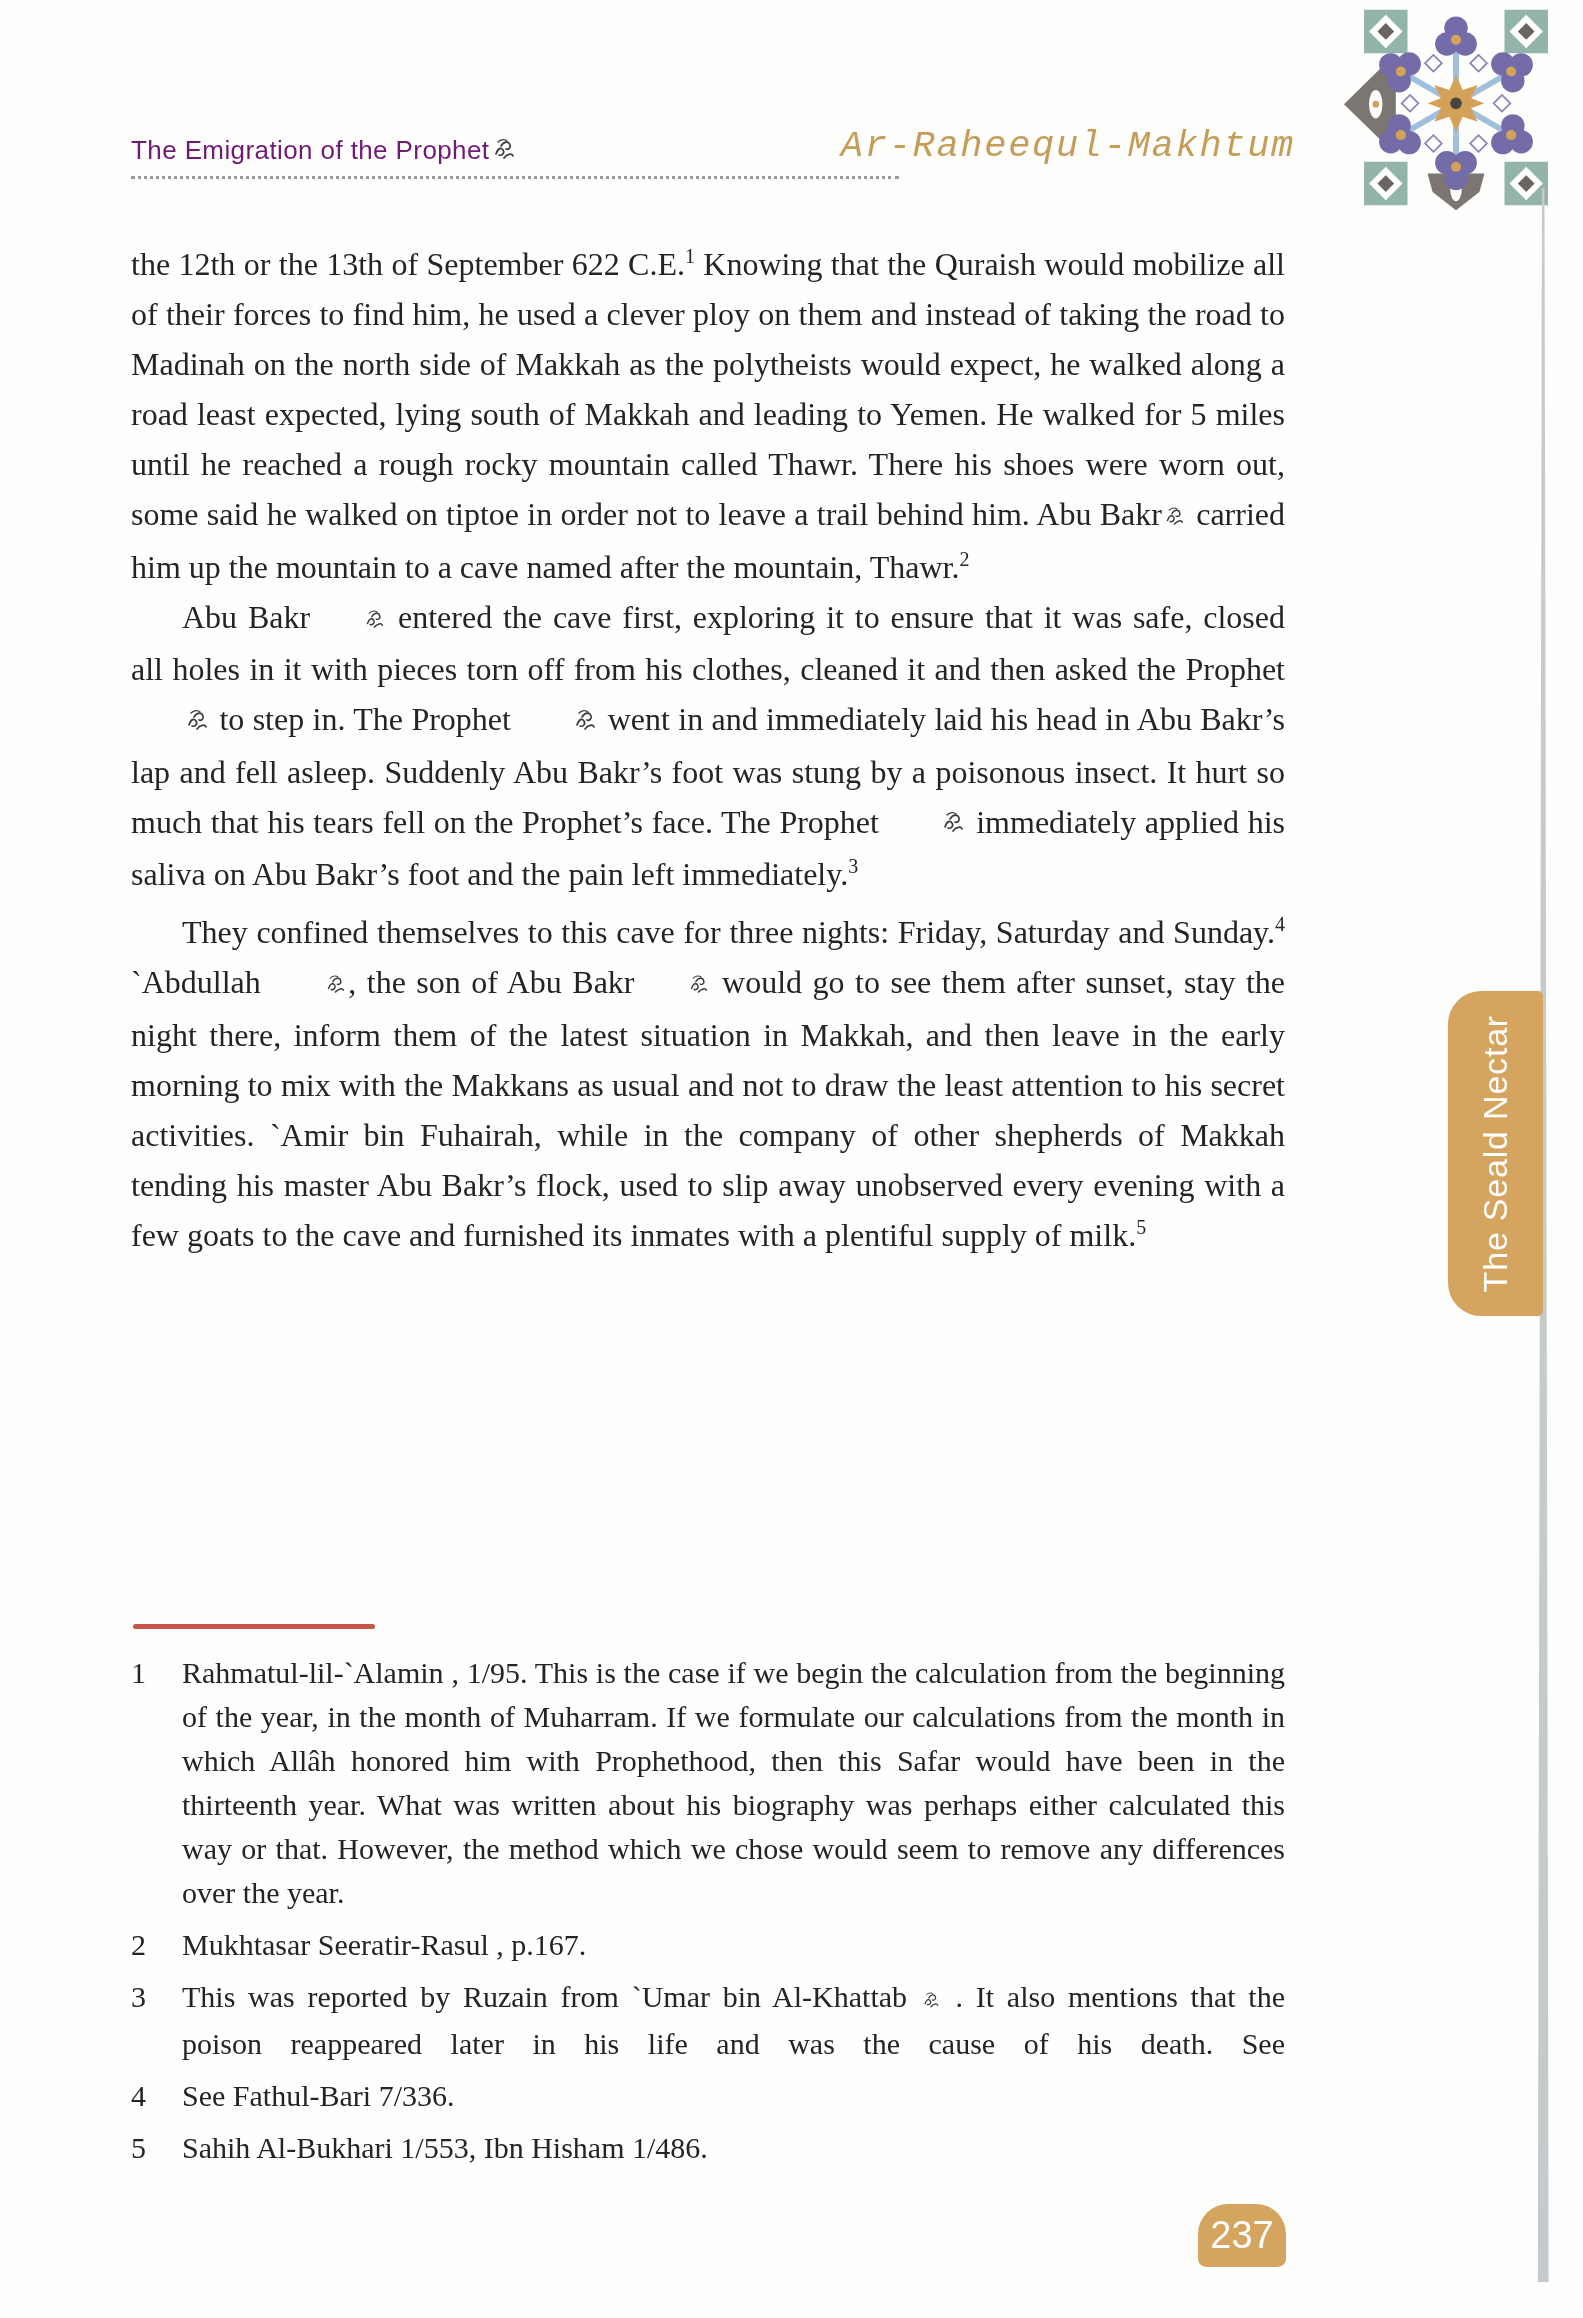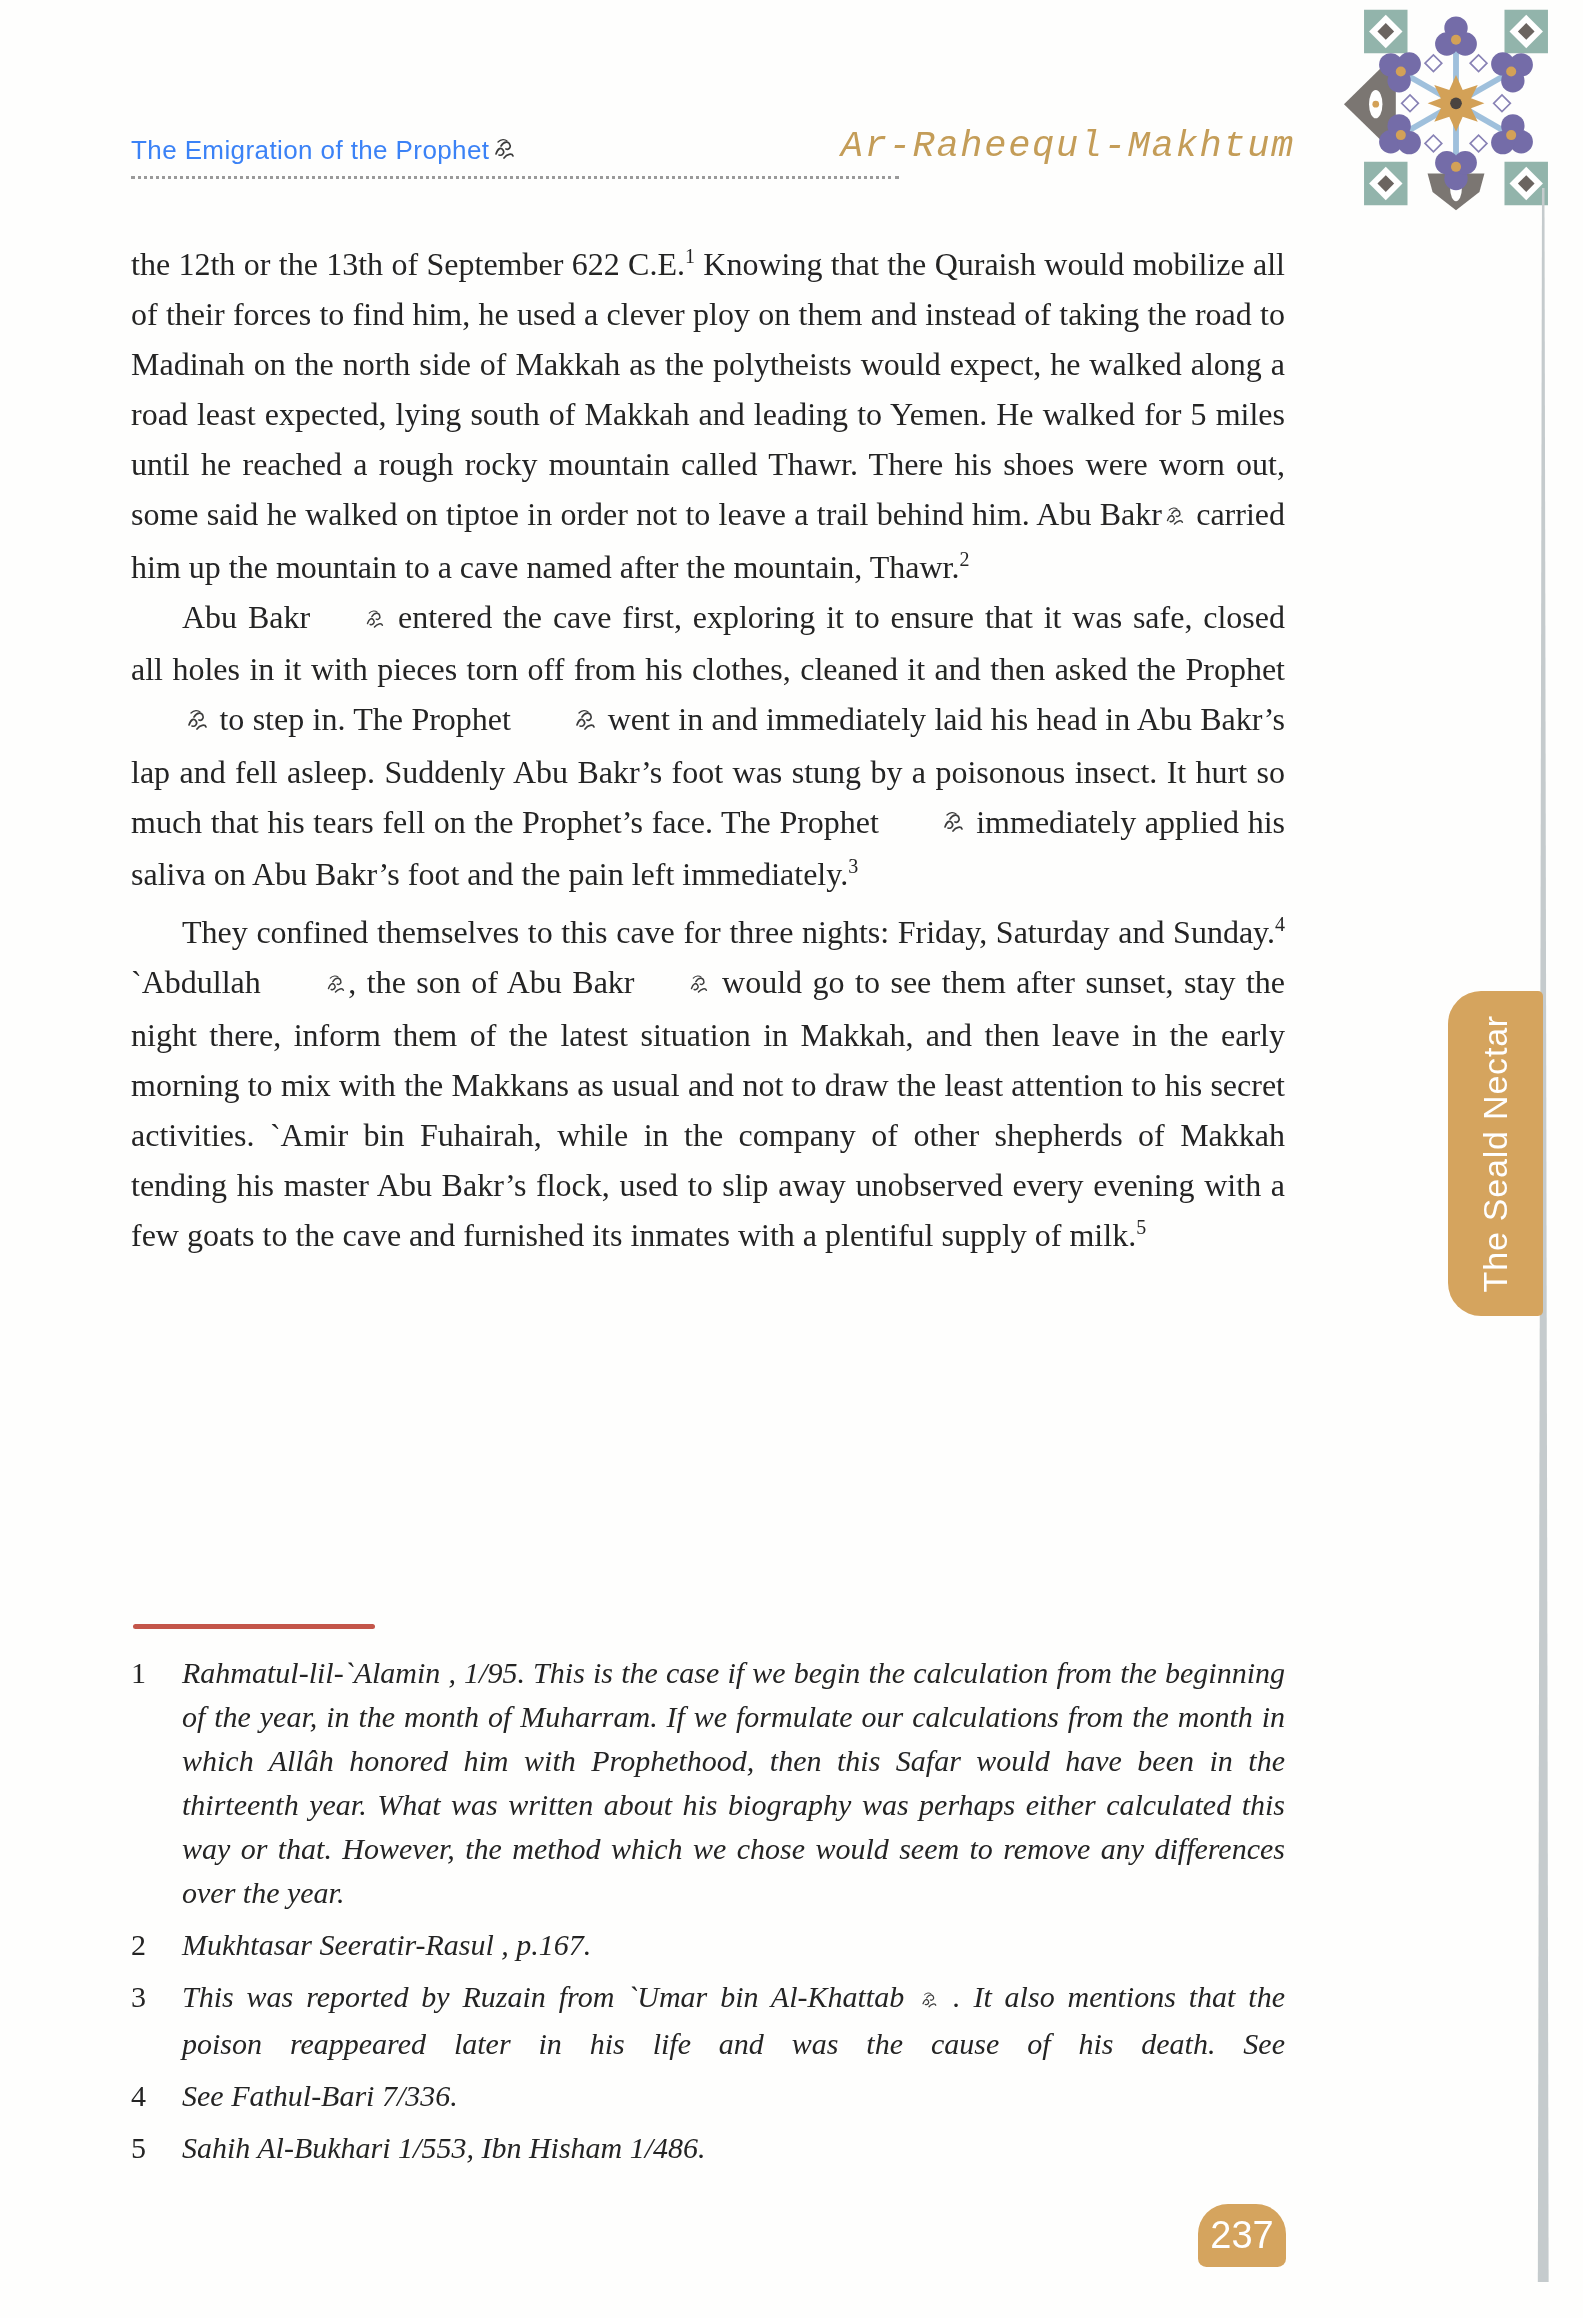--- a/index.html
+++ b/index.html
@@ -3,21 +3,21 @@
 <meta charset="utf-8">
 <style>
   html,body{margin:0;padding:0;background:#e8e8e8;}
   .page{
     position:relative;width:1584px;height:2319px;background:#fefefd;
     font-family:"Liberation Serif",serif;color:#242424;overflow:hidden;margin:0 auto;
   }
   
   .header-chapter{
     position:absolute;left:131px;top:135px;
-    font-family:"Liberation Sans",sans-serif;font-size:26px;color:#3b82f6;letter-spacing:0.4px;
+    font-family:"Liberation Sans",sans-serif;font-size:26px;color:#701a75;letter-spacing:0.4px;
   }
   .header-rule{
     position:absolute;left:131px;top:171px;width:768px;height:5px;
     border-bottom:3.3px dotted #9a9a9a;
   }
   .header-script{
     position:absolute;left:131px;top:125px;width:1164px;text-align:right;
     font-family:Liberation Mono, monospace;font-style:italic;font-size:37px;color:#c49d58;letter-spacing:1.7px;
   }
   
@@ -42,21 +42,21 @@
   .hnr svg{width:21px;height:22.4px;}
   .hnr.pbuh svg{width:24px;height:26px;}
   
   .footnotes{
     position:absolute;left:131px;top:1624px;width:1154px;
     font-size:30px;line-height:44px;
   }
   .fn-rule{width:242px;height:5px;background:#c4564a;border-radius:2.5px;margin:0 0 21.6px 1.7px;}
   .fn-row{display:flex;margin:0 0 8.3px 0;}
   .fn-num{flex:0 0 51px;}
-  .fn-body{flex:1;text-align:justify;font-style:italic;}
+  .fn-body{flex:1;text-align:justify;}
   .fn-p{margin:0;}
   .fn-p.gap-before{margin-top:26.6px;}
   .fn-body .hnr svg{width:18px;height:20px;}
   
   .vert-line{position:absolute;left:1537px;top:188px;width:13.3px;height:2094px;}
   .side-tab{
     position:absolute;left:1448px;top:991px;width:95px;height:325px;
     background:#d5a45e;border-radius:33px 5px 5px 33px;
     display:flex;align-items:center;justify-content:center;
   }

